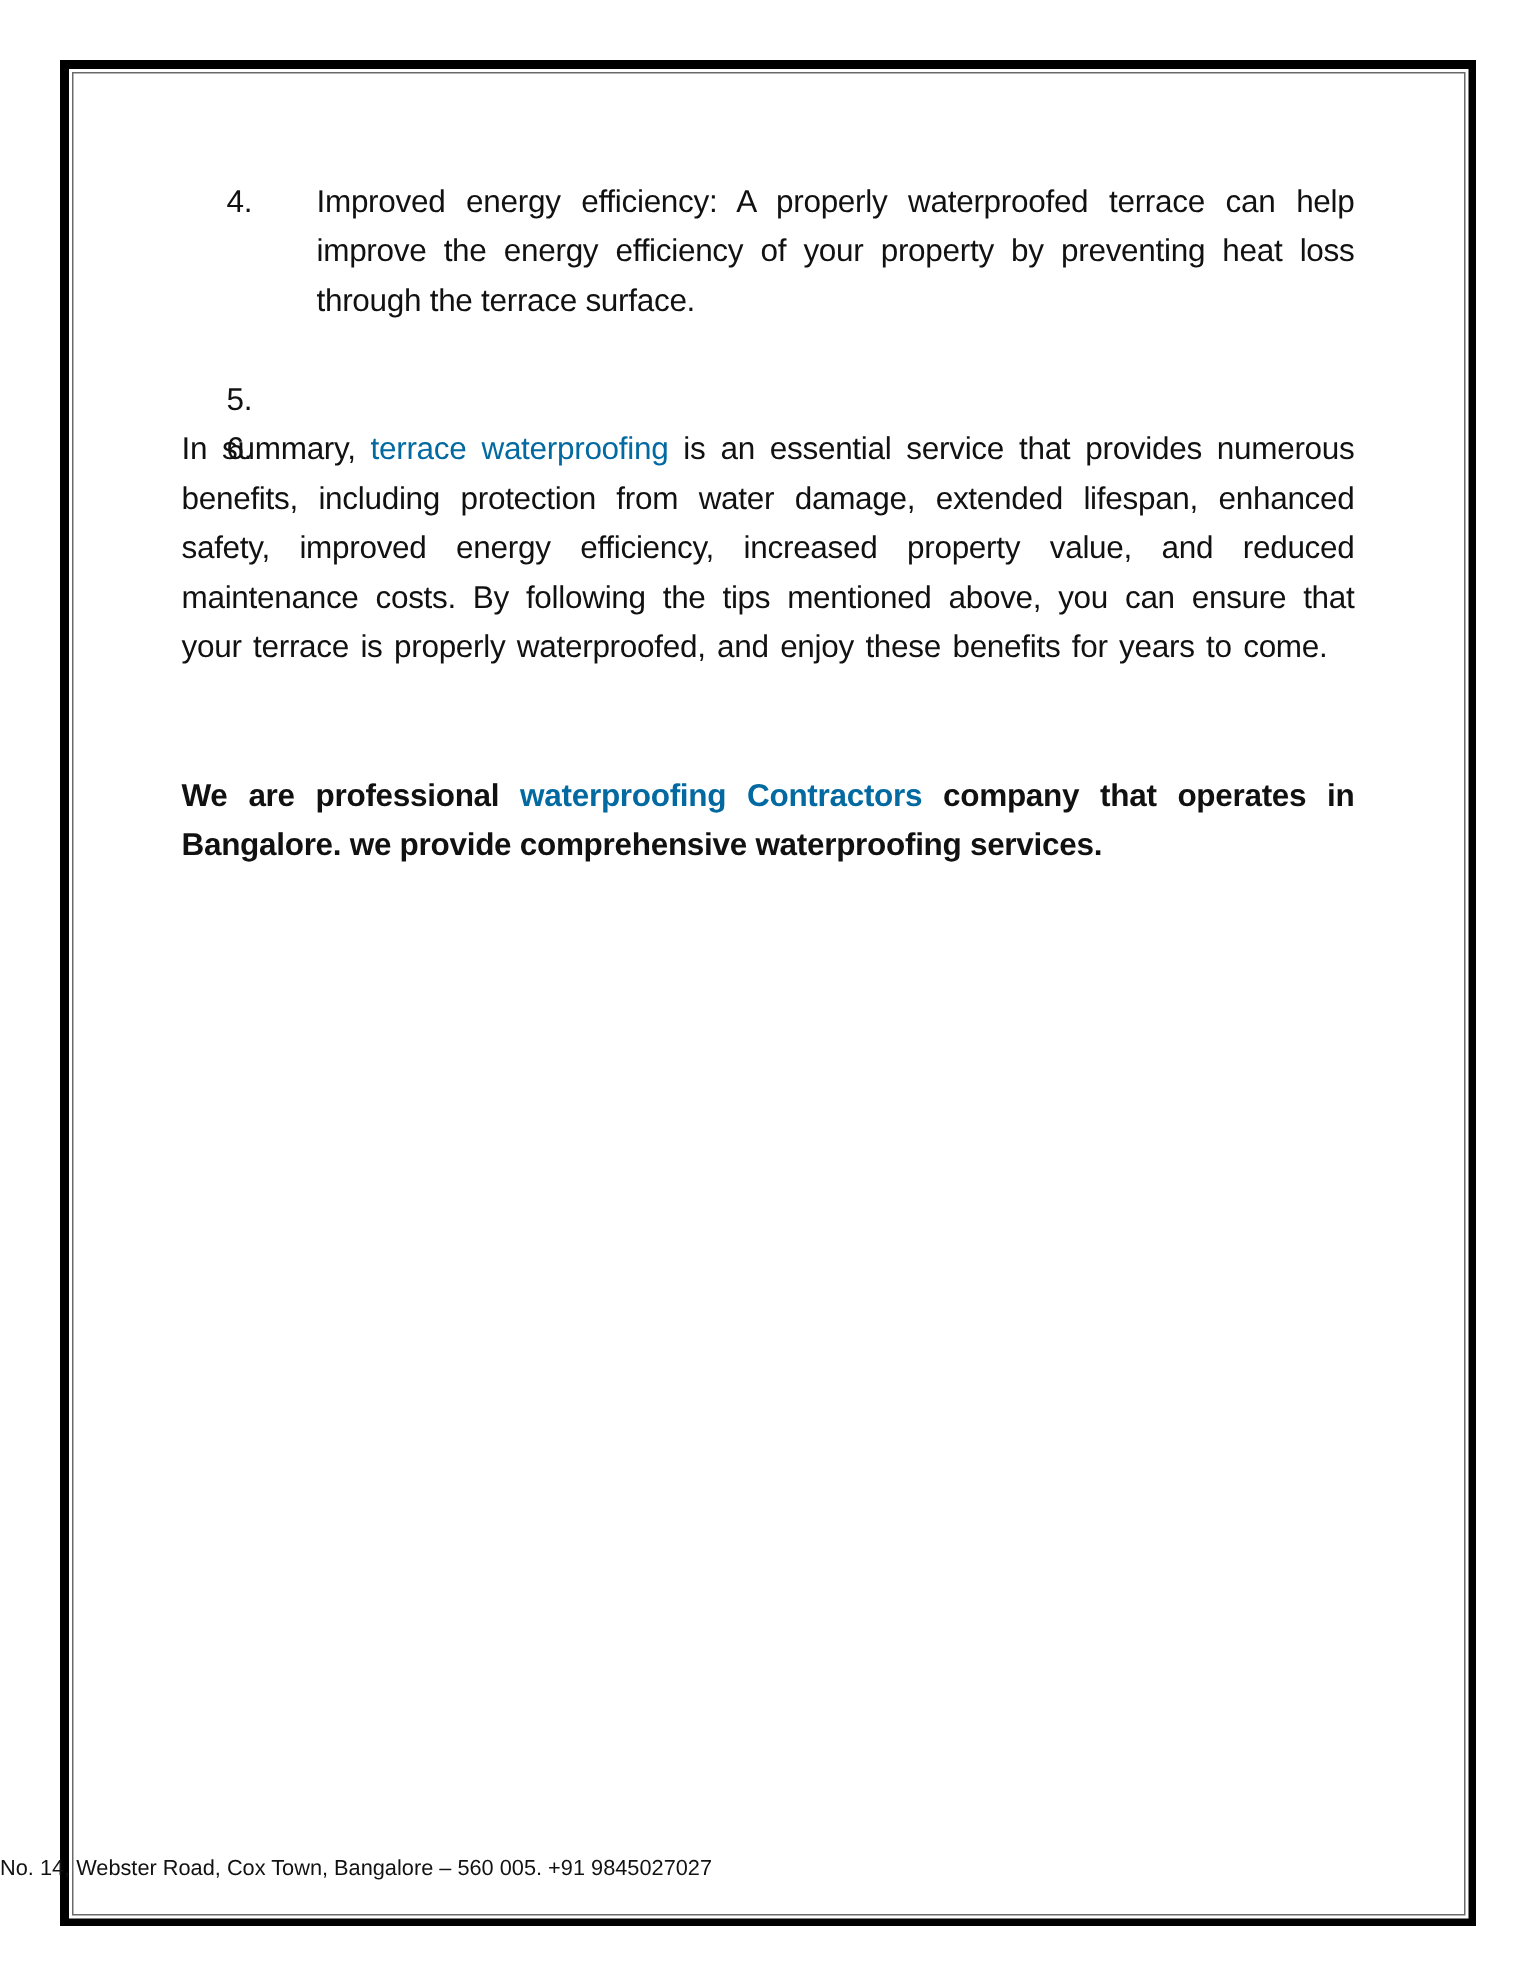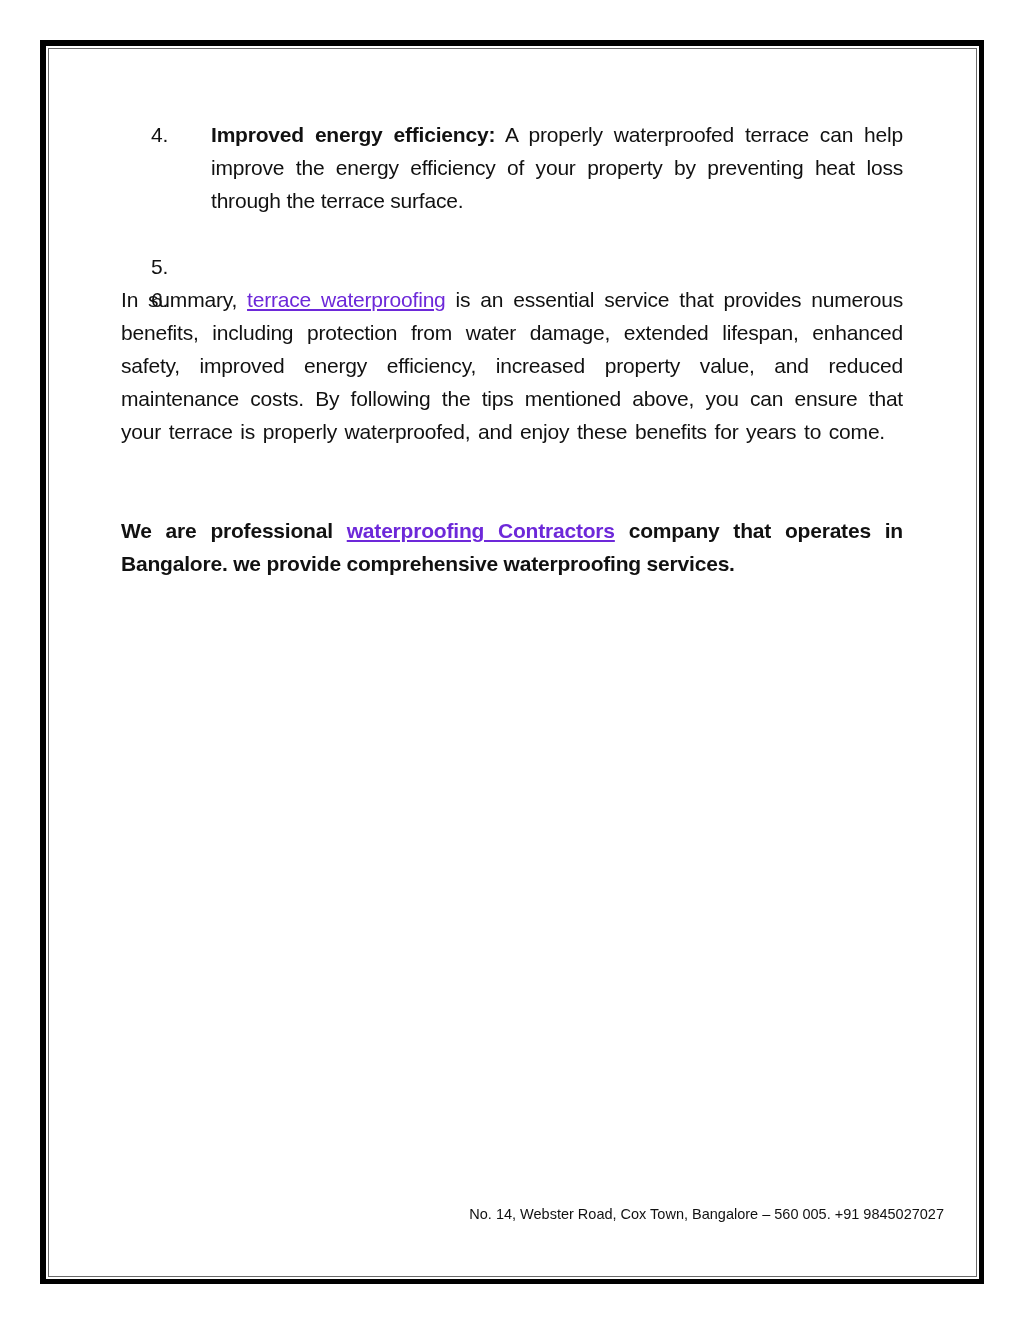--- a/index.html
+++ b/index.html
@@ -65,30 +65,29 @@
       margin: 33px 0 0 0;
       text-align: justify;
       word-spacing: 2px;
     }
     .closing {
       margin: 66px 0 16px 0;
       font-weight: bold;
       text-align: justify;
     }
     .link {
-      color: #6d28d9;
-      text-decoration: underline;
+      color: #0369a1;
     }
-    b { font-weight: bold; }
+    b { font-weight: normal; }
     .footer {
       position: absolute;
       left: 0;
       width: 944px;
-      top: 1206px;
-      text-align: right;
+      top: 1238px;
+      text-align: left;
       font-size: 14.5px;
       color: #111;
     }
   </style>
 </head>
 <body>
 
 <div class="page-frame">
   <div class="page-frame-inner"></div>
 </div>

